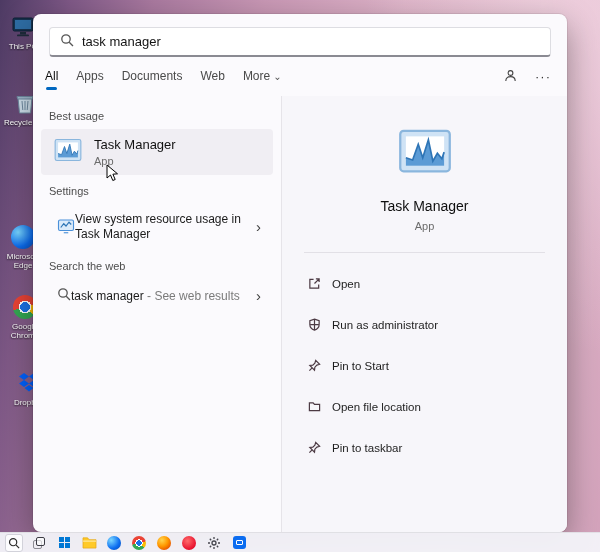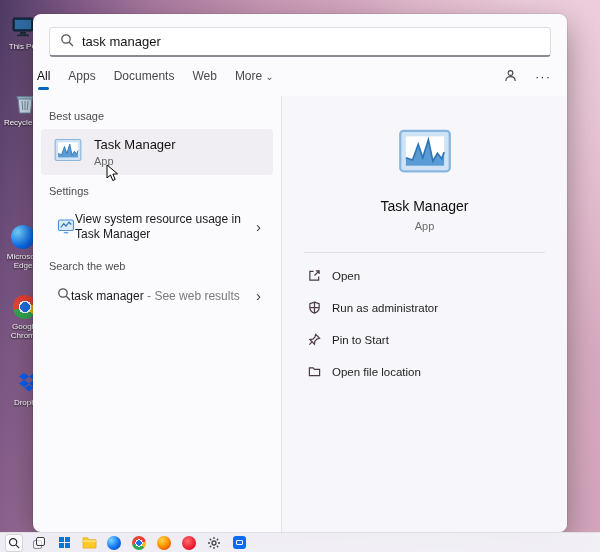--- a/index.html
+++ b/index.html
@@ -29,21 +29,21 @@
   .search-window { position:absolute; left:33px; top:14px; width:534px; height:518px;
     background:#fbfafd; border-radius:8px; z-index:5; display:flex; flex-direction:column;
     box-shadow:0 12px 32px rgba(0,0,0,.38), 0 0 0 1px rgba(0,0,0,.07); }
 
   .search-box-wrap { padding:13px 16px 0; }
   .search-box { height:30px; background:#fff; border:1px solid #dddde2; border-bottom:2px solid #8a8a92;
     border-radius:4px; display:flex; align-items:center; padding:0 10px; gap:8px; }
   .search-box svg { flex:0 0 auto; }
   .search-input { border:none; outline:none; flex:1; font:13px "Liberation Sans",sans-serif; color:#141414; background:transparent; }
 
-  .tabs-row { display:flex; align-items:flex-start; padding:12px 16px 0 4px; gap:18px; font-size:12px; color:#4a4a4a; }
+  .tabs-row { display:flex; align-items:flex-start; padding:12px 16px 0 12px; gap:18px; font-size:12px; color:#4a4a4a; }
   .tab { padding-bottom:9px; position:relative; white-space:nowrap; }
   .tab.active { color:#0b0b0b; }
   .tab.active::after { content:""; position:absolute; left:1px; right:1px; bottom:2px; height:3px; border-radius:2px; background:#0067c0; }
   .tab .chev-d { font-size:10px; color:#555; margin-left:3px; }
   .tabs-spacer { flex:1; }
   .tab-tool { color:#333; display:flex; align-items:center; padding-bottom:8px; }
   .ellipsis { font-size:13px; letter-spacing:1px; color:#333; }
 
   .content { flex:1; display:flex; min-height:0; margin-top:4px; }
   .left-col { width:248px; padding:4px 8px 0; }
@@ -56,21 +56,21 @@
   .result-item { display:flex; align-items:center; gap:0; padding:8px 12px 8px 16px; border-radius:4px; font-size:12px; color:#1b1b1b; }
   .result-item .chev { margin-left:auto; color:#3f3f3f; font-size:15px; line-height:12px; }
   .two-line { line-height:15px; }
   .gray { color:#7a7a7a; }
 
   .right-panel { flex:1; border-left:1px solid #e6e4e9; background:#f7f6fa; border-radius:0 0 8px 0;
     display:flex; flex-direction:column; align-items:center; padding-top:28px; }
   .pv-title { font-size:14px; color:#0f0f0f; margin-top:16px; }
   .pv-sub { font-size:11px; color:#6b6b6b; margin-top:6px; }
   .pv-divider { width:calc(100% - 44px); border-top:1px solid #e2e0e6; margin:20px 0 12px; }
-  .actions { width:100%; padding:0 24px; display:flex; flex-direction:column; gap:11px; align-items:stretch; }
+  .actions { width:100%; padding:0 24px; display:flex; flex-direction:column; gap:20px; align-items:stretch;margin-top:8px; }
   .action { display:flex; align-items:center; gap:11px; font-size:11.5px; color:#1e1e1e; padding:4px 2px; border-radius:4px; }
   .action svg { width:13px; height:13px; stroke:#4c3a43; fill:none; stroke-width:1.3; flex:0 0 auto; }
 
   
   .mouse-cursor { position:absolute; left:106px; top:164px; z-index:9; }
 
   
   .taskbar { position:absolute; left:0; right:0; bottom:0; height:20px; z-index:6;
     background:rgba(243,242,248,.96); border-top:1px solid rgba(0,0,0,.06);
     display:flex; align-items:center; gap:7px; padding-left:5px; }
@@ -255,20 +255,27 @@
                 <path d="M4.2 9.8 L1.5 12.5"></path>
               </svg>
             <span>Pin to Start</span>
           </div>
           <div class="action">
             <svg viewBox="0 0 14 14">
                 <path d="M1.5 3 H5.5 L7 4.8 H12.5 V11.5 H1.5 Z"></path>
               </svg>
             <span>Open file location</span>
           </div>
+          <div class="action">
+            <svg viewBox="0 0 14 14">
+                <path d="M8.3 1.5 L12.5 5.7 L9.6 6.6 L7.4 8.8 L7 12 L2 7 L5.2 6.6 L7.4 4.4 Z"></path>
+                <path d="M4.2 9.8 L1.5 12.5"></path>
+              </svg>
+            <span>Pin to taskbar</span>
+          </div>
         </div>
       </div>
     </div>
   </div>
 
   <div class="mouse-cursor">
     <svg width="14" height="18" viewBox="0 0 14 18">
         <path d="M1 1 L1 14 L4.5 11 L6.8 16.5 L9.2 15.5 L6.9 10.2 L11.5 9.8 Z" fill="#ffffff" stroke="#000" stroke-width="1"></path>
       </svg>
   </div>

